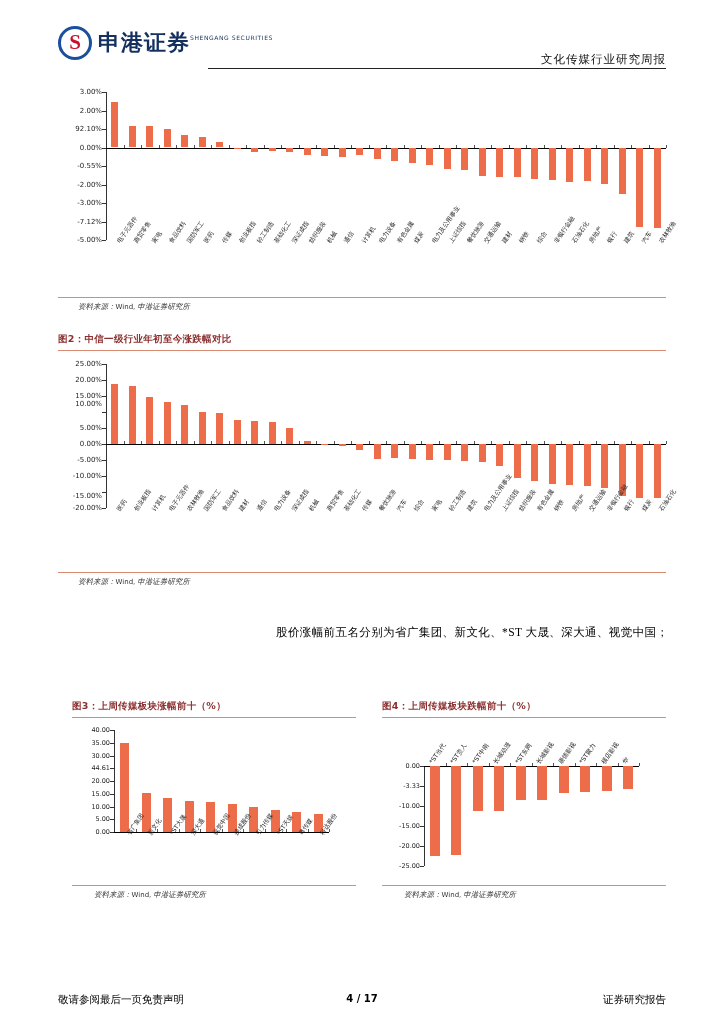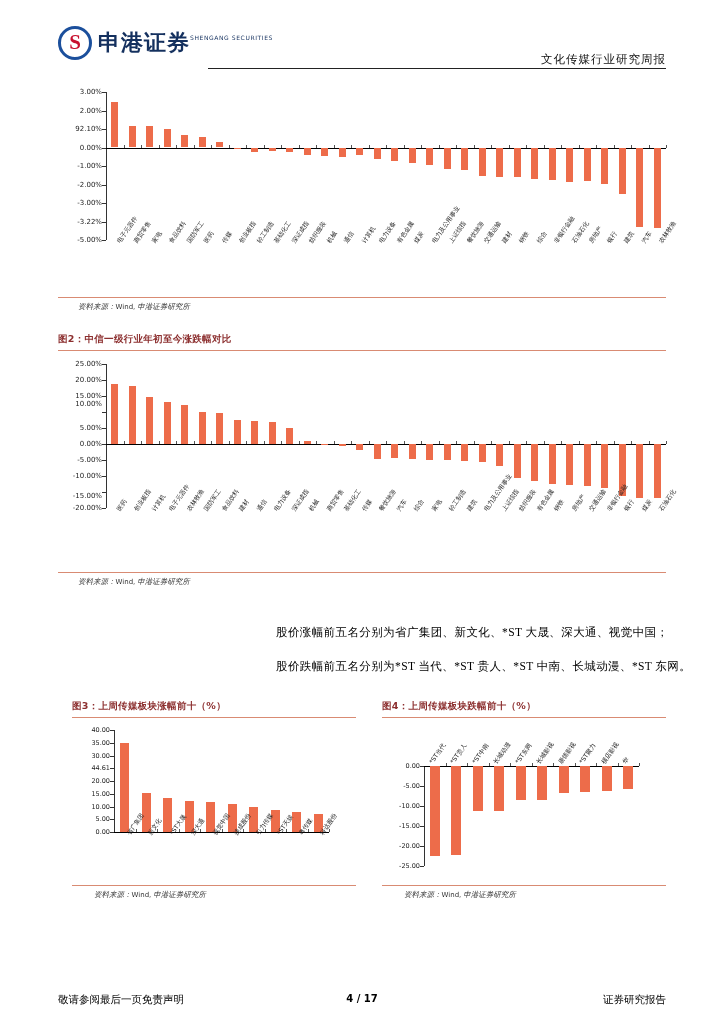--- a/index.html
+++ b/index.html
@@ -82,27 +82,27 @@
       <div class="yaxis-line"></div>
       <div class="ytick" style="top: 0px;"></div>
       <div class="ylab" style="top: 0px; font-size: 7px;">3.00%</div>
       <div class="ytick" style="top: 18.5px;"></div>
       <div class="ylab" style="top: 18.5px; font-size: 7px;">2.00%</div>
       <div class="ytick" style="top: 37px;"></div>
       <div class="ylab" style="top: 37px; font-size: 7px;">92.10%</div>
       <div class="ytick" style="top: 55.5px;"></div>
       <div class="ylab" style="top: 55.5px; font-size: 7px;">0.00%</div>
       <div class="ytick" style="top: 74px;"></div>
-      <div class="ylab" style="top: 74px; font-size: 7px;">-1.00%</div>
+      <div class="ylab" style="top: 74px; font-size: 7px;">-0.55%</div>
       <div class="ytick" style="top: 92.5px;"></div>
       <div class="ylab" style="top: 92.5px; font-size: 7px;">-2.00%</div>
       <div class="ytick" style="top: 111px;"></div>
       <div class="ylab" style="top: 111px; font-size: 7px;">-3.00%</div>
       <div class="ytick" style="top: 129.5px;"></div>
-      <div class="ylab" style="top: 129.5px; font-size: 7px;">-3.22%</div>
+      <div class="ylab" style="top: 129.5px; font-size: 7px;">-7.12%</div>
       <div class="ytick" style="top: 148px;"></div>
       <div class="ylab" style="top: 148px; font-size: 7px;">-5.00%</div>
       <div class="zero-line" style="top: 55.5px;"></div>
       <div class="bar" style="left: 5.075px; width: 7.35px; top: 10.175px; height: 45.325px; background: rgb(237, 108, 74);"></div>
       <div class="xtick" style="left: 17.5px; top: 52.5px; height: 3px;"></div>
       <div class="bar" style="left: 22.575px; width: 7.35px; top: 33.67px; height: 21.83px; background: rgb(237, 108, 74);"></div>
       <div class="xtick" style="left: 35px; top: 52.5px; height: 3px;"></div>
       <div class="bar" style="left: 40.075px; width: 7.35px; top: 34.04px; height: 21.46px; background: rgb(237, 108, 74);"></div>
       <div class="xtick" style="left: 52.5px; top: 52.5px; height: 3px;"></div>
       <div class="bar" style="left: 57.575px; width: 7.35px; top: 36.63px; height: 18.87px; background: rgb(237, 108, 74);"></div>
@@ -329,21 +329,20 @@
       <div class="xlab-rot" style="font-size: 6.2px; left: 533.75px; top: 0px;">煤炭</div>
       <div class="xlab-rot" style="font-size: 6.2px; left: 551.25px; top: 0px;">石油石化</div>
     </div>
 
   <div class="fig-rule" style="position:absolute; left:58px; top:572px; width:608px;"></div>
   <div class="src" style="position:absolute; left:78px; top:577px;">
     <span>资料来源：</span><span class="wind">Wind,</span>&nbsp;<span>申港证券研究所</span>
   </div>
 
   <div class="para" style="left:252px; top:625px; width:420px;">股价涨幅前五名分别为省广集团、新文化、*ST 大晟、深大通、视觉中国；</div>
-  <div class="para" style="left:252px; top:659px; width:420px;">股价跌幅前五名分别为*ST 当代、*ST 贵人、*ST 中南、长城动漫、*ST 东网。</div>
 
   <div class="panel" style="left:58px; top:700px; width:298px; height:215px;">
     <div class="fig-title" style="position:absolute; left:14px; top:0;">图3：上周传媒板块涨幅前十（%）</div>
     <div class="fig-rule panel-rule-top" style="position:absolute; left:14px; top:17px; width:284px;"></div>
     <div id="chart3" class="chart" style="position:absolute; left:56px; top:30px; width:215px; height:102px;">
         <div class="yaxis-line"></div>
         <div class="ytick" style="top: 0px;"></div>
         <div class="ylab" style="top: 0px; font-size: 6.5px;">40.00</div>
         <div class="ytick" style="top: 12.75px;"></div>
         <div class="ylab" style="top: 12.75px; font-size: 6.5px;">35.00</div>
@@ -414,21 +413,21 @@
         <div class="xlab-rot-up" style="font-size: 6.2px; left: 139.75px; bottom: 0px;">唐德影视</div>
         <div class="xlab-rot-up" style="font-size: 6.2px; left: 161.25px; bottom: 0px;">*ST聚力</div>
         <div class="xlab-rot-up" style="font-size: 6.2px; left: 182.75px; bottom: 0px;">横店影视</div>
         <div class="xlab-rot-up" style="font-size: 6.2px; left: 204.25px; bottom: 0px;">华</div>
       </div>
     <div id="chart4" class="chart" style="position:absolute; left:56px; top:66px; width:215px; height:100px;">
         <div class="yaxis-line"></div>
         <div class="ytick" style="top: 0px;"></div>
         <div class="ylab" style="top: 0px; font-size: 6.5px;">0.00</div>
         <div class="ytick" style="top: 20px;"></div>
-        <div class="ylab" style="top: 20px; font-size: 6.5px;">-5.00</div>
+        <div class="ylab" style="top: 20px; font-size: 6.5px;">-3.33</div>
         <div class="ytick" style="top: 40px;"></div>
         <div class="ylab" style="top: 40px; font-size: 6.5px;">-10.00</div>
         <div class="ytick" style="top: 60px;"></div>
         <div class="ylab" style="top: 60px; font-size: 6.5px;">-15.00</div>
         <div class="ytick" style="top: 80px;"></div>
         <div class="ylab" style="top: 80px; font-size: 6.5px;">-20.00</div>
         <div class="ytick" style="top: 100px;"></div>
         <div class="ylab" style="top: 100px; font-size: 6.5px;">-25.00</div>
         <div class="zero-line" style="top: 0px;"></div>
         <div class="bar" style="left: 5.9125px; width: 9.675px; top: 0px; height: 89.6px; background: rgb(237, 108, 74);"></div>

